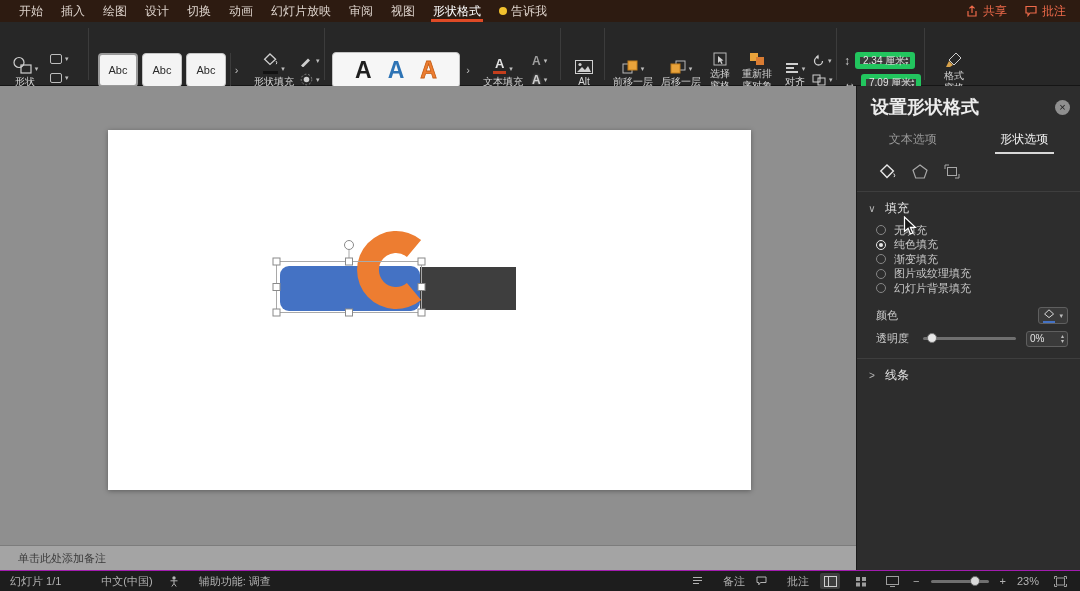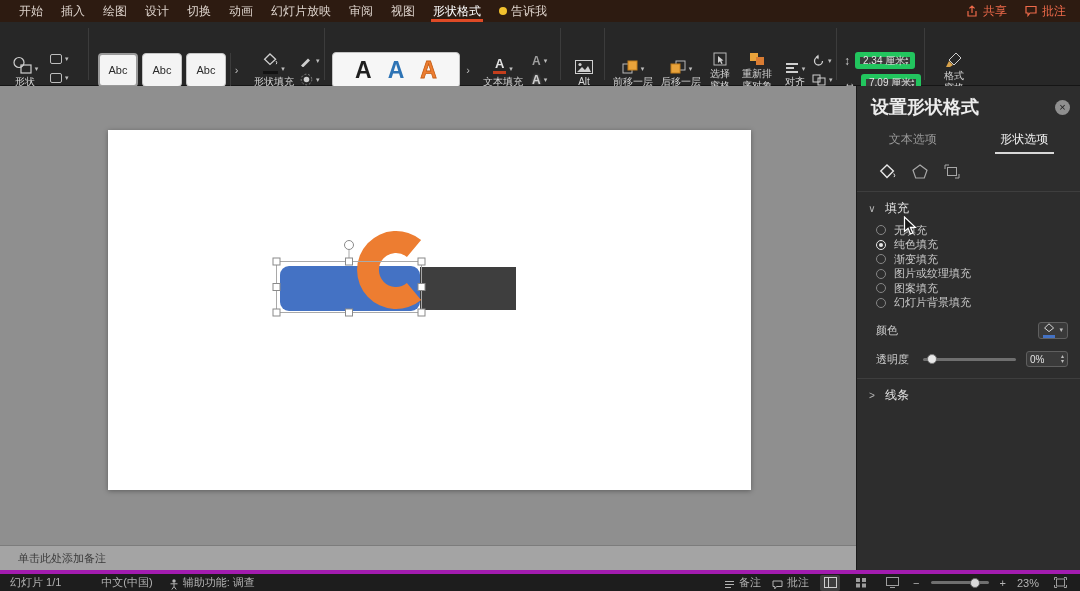--- a/index.html
+++ b/index.html
@@ -62,24 +62,24 @@
   .radio{width:10px;height:10px;border-radius:50%;border:1px solid #868686;position:relative;flex:none}
   .radio.sel{border:1.5px solid #e6e6e6;background:#2d2d2d}
   .radio.sel::after{content:"";position:absolute;left:50%;top:50%;width:4px;height:4px;margin:-2px 0 0 -2px;border-radius:50%;background:#e6e6e6}
   .p-row{display:flex;align-items:center;padding:0 12px 0 19px;font-size:11px;color:#c9c9c9}
   .colorbtn{margin-left:auto;display:flex;align-items:center;gap:4px;height:17px;background:#3a3a3a;border:1px solid #5f5f5f;border-radius:3px;padding:0 4px}
   .slider{position:relative;flex:1;height:3px;background:#6f6f6f;border-radius:2px;margin:0 10px 0 14px}
   .knob{position:absolute;top:-4px;width:10px;height:10px;border-radius:50%;background:#e8e8e8;border:1px solid #777}
   .valbox{display:flex;align-items:center;gap:3px;width:42px;height:16px;background:#3a3a3a;border:1px solid #5f5f5f;border-radius:3px;padding:0 3px;justify-content:space-between;font-size:10px;color:#e2e2e2}
 
   
-  .statusbar{position:absolute;left:0;top:570px;width:1080px;height:21px;background:#1d1d1d;border-top:4px solid #a21caf;display:flex;align-items:center;font-size:11px;color:#b3b3b3}
+  .statusbar{position:absolute;left:0;top:570px;width:1080px;height:21px;background:#1d1d1d;border-top:1px solid #a21caf;display:flex;align-items:center;font-size:11px;color:#b3b3b3}
   .sb-left{display:flex;align-items:center;padding-left:10px;white-space:nowrap}
   .sb-right{margin-left:auto;display:flex;align-items:center;gap:11px;padding-right:10px;white-space:nowrap}
-  .sb-item{display:flex;align-items:flex-end;gap:4px}
+  .sb-item{display:flex;align-items:center;gap:20px}
   .sbico{width:20px;height:16px;display:flex;align-items:center;justify-content:center;border-radius:2px}
   .sbico.active{background:#3e3e3e}
   .ztrack{position:relative;width:58px;height:3px;background:#6f6f6f;border-radius:2px}
   .zknob{position:absolute;top:-3.5px;left:68%;width:10px;height:10px;border-radius:50%;background:#d9d9d9;border:1px solid #666}
 
   .cursor{position:absolute;left:903px;top:216px;z-index:40;pointer-events:none}
 </style>
 </head>
 <body>
 
@@ -402,42 +402,38 @@
       <div class="p-opt">
           <span class="radio"></span>
           <span>渐变填充</span>
         </div>
       <div class="p-opt">
           <span class="radio"></span>
           <span>图片或纹理填充</span>
         </div>
       <div class="p-opt">
           <span class="radio"></span>
-          <span>图案填充</span>
-        </div>
-      <div class="p-opt">
-          <span class="radio"></span>
           <span>幻灯片背景填充</span>
         </div>
     </div>
 
     <div class="p-row" style="margin-top:11px;height:18px">
       <span>颜色</span>
       <div class="colorbtn">
         <span>
           <svg width="12" height="9" viewBox="0 0 12 9">
               <path d="M6 .8 L10.6 5 L6 8.6 L1.6 5 Z" fill="none" stroke="#d8d8d8"></path>
             </svg>
           <div class="cbar" style="background:#4472c4;width:12px;height:2.5px"></div>
         </span>
         <span class="chev">▾</span>
       </div>
     </div>
 
-    <div class="p-row" style="margin-top:11px;height:18px">
+    <div class="p-row" style="margin-top:5px;height:18px">
       <span>透明度</span>
       <div class="slider">
           <div class="knob" style="left:4%"></div>
         </div>
       <div class="valbox">
         <span>0%</span>
         <span class="stp">
             <span>▴</span>
             <span>▾</span>
           </span>

